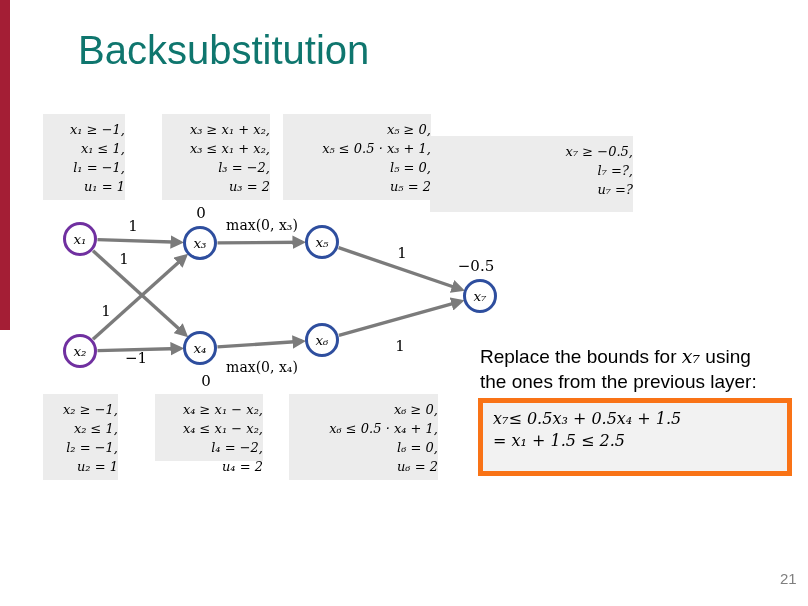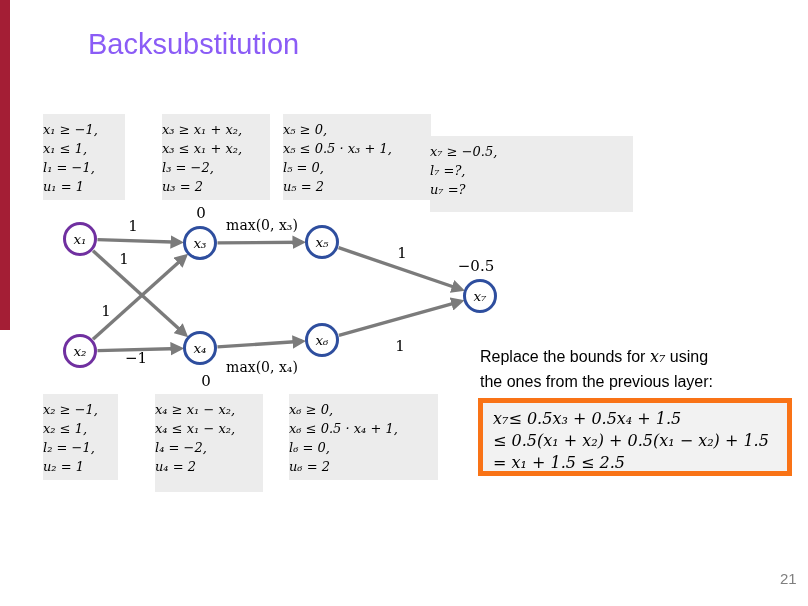--- a/index.html
+++ b/index.html
@@ -3,35 +3,35 @@
 <meta charset="utf-8">
 <style>
   * { margin:0; padding:0; box-sizing:border-box; }
   html,body { background:#ffffff; }
   body { font-family:"Liberation Sans", sans-serif; }
 
   .slide { position:relative; width:808px; height:606px; background:#ffffff; overflow:hidden; }
 
   .accent-bar { position:absolute; left:0; top:0; width:10px; height:330px; background:#A41E35; }
 
-  .title { position:absolute; left:88px; top:28px; font-size:29px; color:#8b5cf6;
+  .title { position:absolute; left:78px; top:28px; font-size:40px; color:#0f766e;
            font-family:"Liberation Sans", sans-serif; }
 
   .cbox { position:absolute; background:#ececec; padding-top:6px; }
-  .cline { text-align:left; font:italic 13px/19px "DejaVu Serif","Liberation Serif",serif;
+  .cline { text-align:right; font:italic 13px/19px "DejaVu Serif","Liberation Serif",serif;
            color:#000; white-space:nowrap; }
 
   .net { position:absolute; left:0; top:0; width:808px; height:606px; }
   .net .edge { stroke:#7b7b7b; stroke-width:3.4; }
   .net circle { fill:#ffffff; stroke-width:3; }
   .net text { font-family:"DejaVu Serif","Liberation Serif",serif; font-size:15px; fill:#000; }
   .net .nodelabel { font-style:italic; font-size:13.5px; }
   .net .relu { font-size:14px; }
 
-  .instruction { position:absolute; left:480px; top:344px; font-size:16px; color:#000;
+  .instruction { position:absolute; left:480px; top:344px; font-size:19px; color:#000;
                  line-height:25px; }
   .instruction .mathvar { font-family:"DejaVu Serif","Liberation Serif",serif; font-style:italic; }
 
   .derivation { position:absolute; left:478px; top:398px; width:314px; height:78px;
                 background:#f2f2f2; border:5px solid #f97316; padding:5px 10px; }
   .dline { font:italic 16px/22px "DejaVu Serif","Liberation Serif",serif; color:#000; white-space:nowrap; }
 
   .pagenum { position:absolute; left:780px; top:570px; font-size:15px; color:#7f7f7f; }
 </style>
 </head>
@@ -70,21 +70,21 @@
     <div class="cline">u₇ =?</div>
   </div>
 
   <div class="cbox" style="left:43px;top:394px;width:75px;height:86px;">
     <div class="cline">x₂ ≥ −1,</div>
     <div class="cline">x₂ ≤ 1,</div>
     <div class="cline">l₂ = −1,</div>
     <div class="cline">u₂ = 1</div>
   </div>
 
-  <div class="cbox" style="left:155px;top:394px;width:108px;height:98px;">
+  <div class="cbox" style="left:155px;top:394px;width:108px;height:67px;">
     <div class="cline">x₄ ≥ x₁ − x₂,</div>
     <div class="cline">x₄ ≤ x₁ − x₂,</div>
     <div class="cline">l₄ = −2,</div>
     <div class="cline">u₄ = 2</div>
   </div>
 
   <div class="cbox" style="left:289px;top:394px;width:149px;height:86px;">
     <div class="cline">x₆ ≥ 0,</div>
     <div class="cline">x₆ ≤ 0.5 · x₄ + 1,</div>
     <div class="cline">l₆ = 0,</div>
@@ -157,19 +157,18 @@
 
   <div class="instruction">
     <div>
       <span>Replace the bounds for </span><span class="mathvar">x₇</span><span> using</span>
     </div>
     <div>the ones from the previous layer:</div>
   </div>
 
   <div class="derivation">
     <div class="dline">x₇≤ 0.5x₃ + 0.5x₄ + 1.5</div>
-    <div class="dline">≤ 0.5(x₁ + x₂) + 0.5(x₁ − x₂) + 1.5</div>
     <div class="dline">= x₁ + 1.5 ≤ 2.5</div>
   </div>
 
   <div class="pagenum">21</div>
 
 </div>
 
 </body></html>

